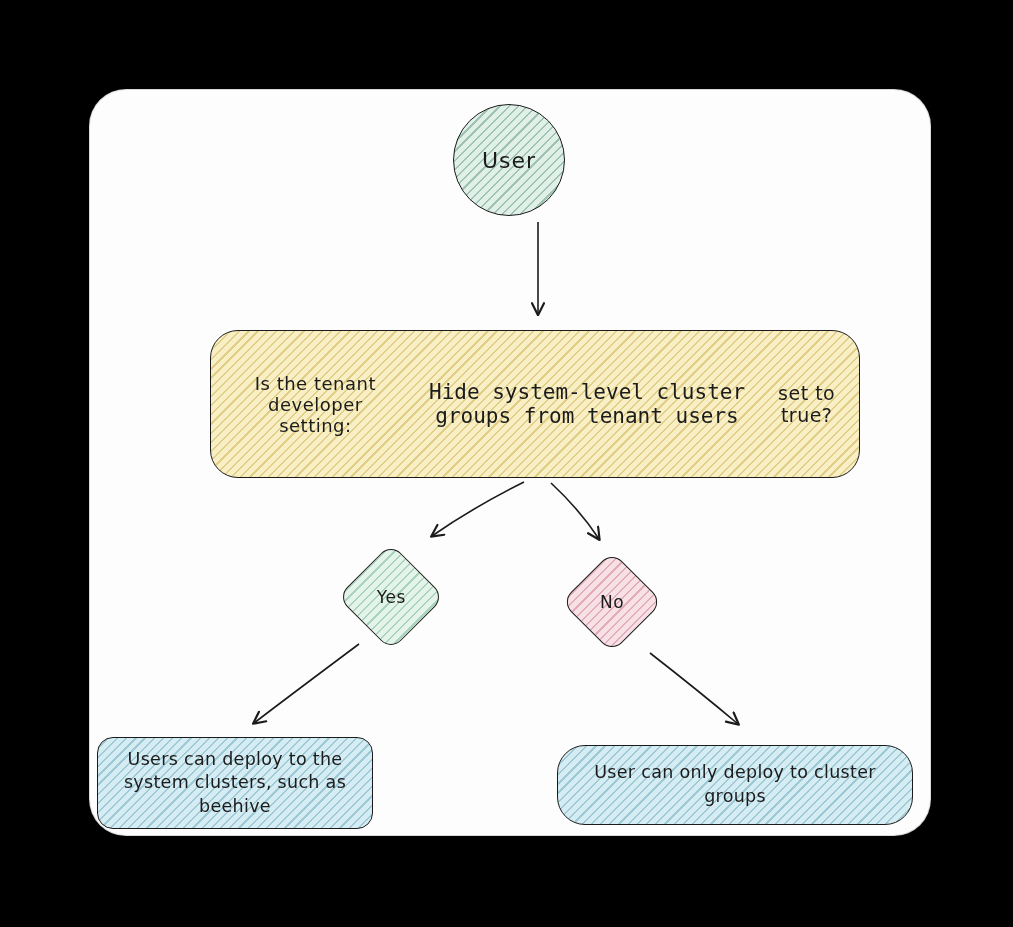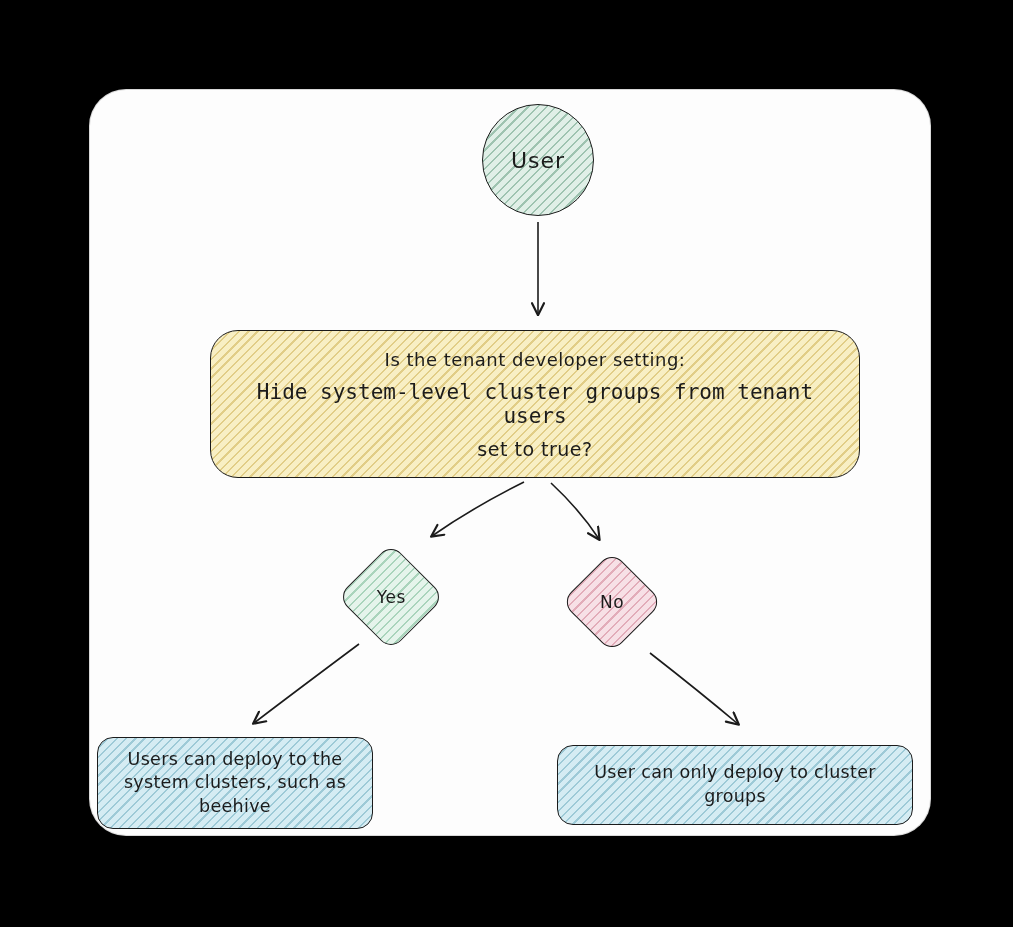--- a/index.html
+++ b/index.html
@@ -32,36 +32,36 @@
     display: flex;
     align-items: center;
     justify-content: center;
     text-align: center;
     border: 1.6px solid #1b1b1b;
     color: #1b1b1b;
   }
 
   
   .node-user {
-    left: 482px; top: 104px;
+    left: 453px; top: 104px;
     width: 112px; height: 112px;
     border-radius: 50%;
     font-size: 22px;
     letter-spacing: 1px;
     background-color: #e0efe7;
     background-image: repeating-linear-gradient(135deg,
       rgba(104,159,131,0.55) 0 1.6px, transparent 1.6px 6.5px);
   }
 
   
   .node-question {
     left: 210px; top: 330px;
     width: 650px; height: 148px;
     border-radius: 28px;
-    flex-direction: column;
+    flex-direction: row;
     gap: 10px;
     padding: 14px 20px;
     background-color: #f8efc4;
     background-image: repeating-linear-gradient(135deg,
       rgba(197,164,60,0.45) 0 1.6px, transparent 1.6px 6.5px);
   }
   .q-line1 { font-size: 18px; letter-spacing: 0.5px; }
   .q-line2 {
     font-family: "DejaVu Sans Mono", monospace;
     font-size: 21px;
@@ -103,21 +103,21 @@
     background-color: #d5ecf3;
     background-image: repeating-linear-gradient(135deg,
       rgba(90,160,180,0.45) 0 1.6px, transparent 1.6px 6.5px);
   }
   .node-result-yes {
     left: 97px; top: 737px;
     width: 276px; height: 92px;
   }
   .node-result-no {
     left: 557px; top: 745px;
-    width: 356px; height: 80px;
+    width: 356px; height: 80px; border-radius: 28px;
   }
 </style>
 </head>
 <body>
 
 <div class="canvas">
 
   <div class="card"></div>
 
   <svg class="connectors" viewBox="0 0 1013 927" xmlns="http://www.w3.org/2000/svg">

